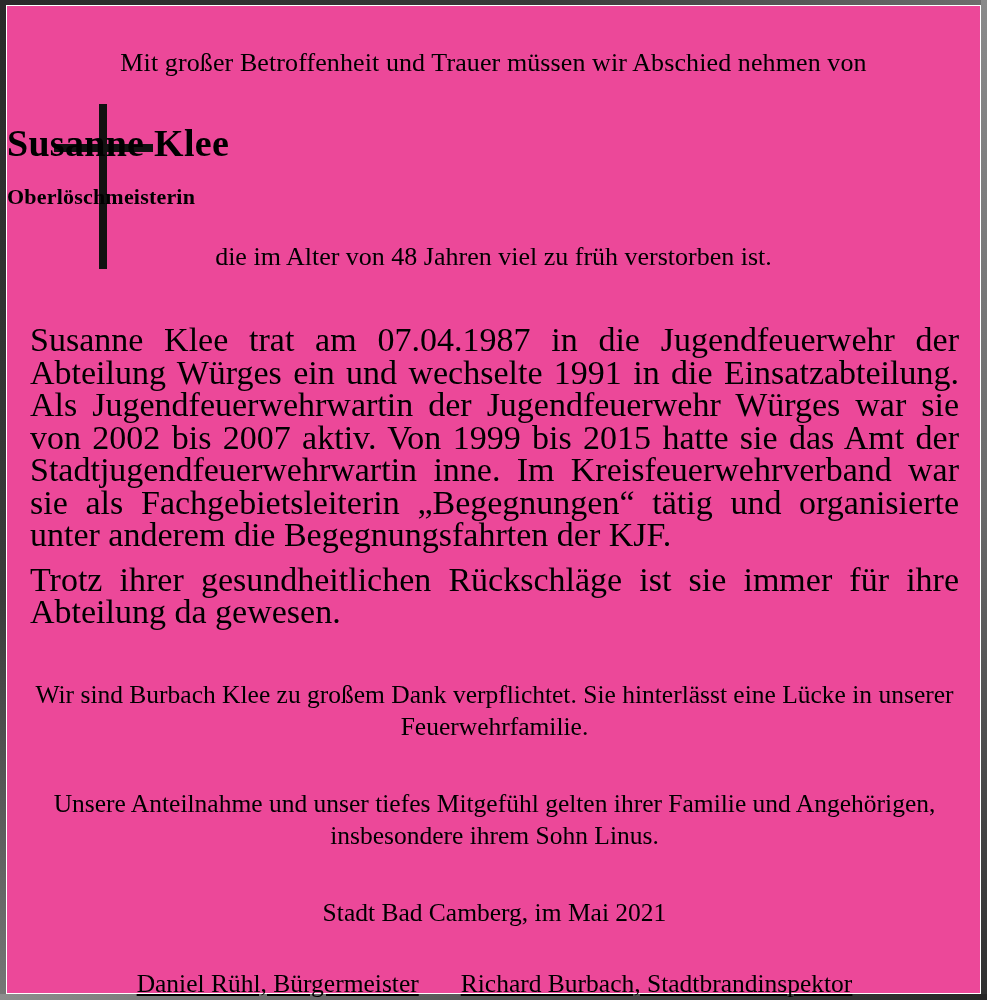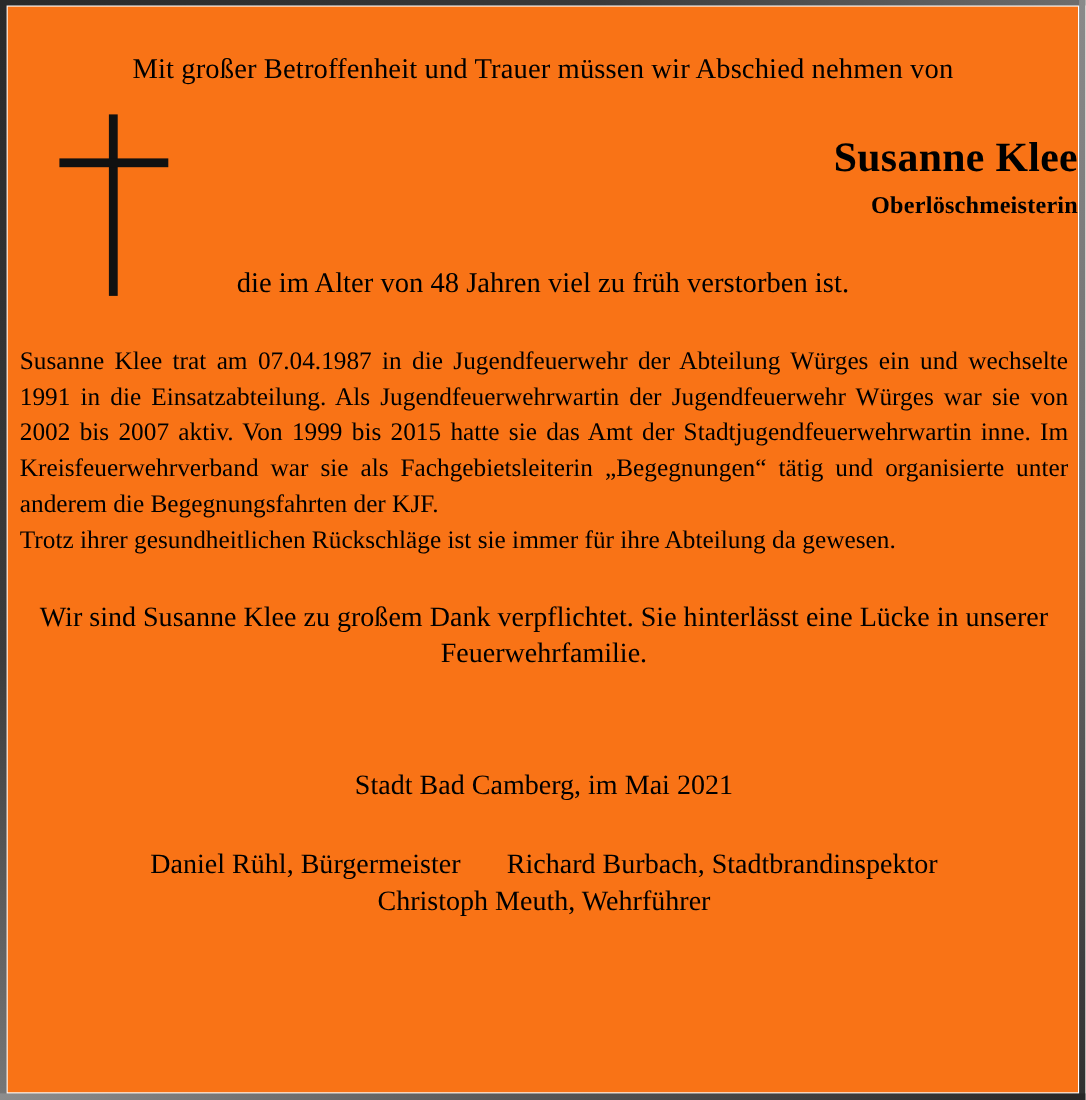--- a/index.html
+++ b/index.html
@@ -47,21 +47,21 @@
     width: 987px; height: 6px;
     background: linear-gradient(to right, #8d8d8d 0%, #5a5a5a 45%, #262626 100%);
   }
 
   .inner {
     position: absolute;
     top: 6px;
     left: 7px;
     width: 973px;
     height: 987px;
-    background: #f97316;
+    background: #ec4899;
   }
 
   
   .lead-line {
     position: absolute;
     top: 42px;
     left: 0;
     width: 973px;
     text-align: center;
     font-size: 26px;
@@ -93,33 +93,33 @@
     height: 8px;
     background: #111111;
   }
 
   
   .name-block {
     position: absolute;
     top: 116px;
     left: 0;
     width: 973px;
-    text-align: right;
+    text-align: left;
   }
   .deceased-name {
     font-size: 38px;
     font-weight: bold;
     line-height: 42px;
     letter-spacing: 0.3px;
   }
   .deceased-rank {
     font-size: 22px;
     font-weight: bold;
     line-height: 26px;
-    margin-top: 10px;
+    margin-top: 20px;
     letter-spacing: 0.2px;
   }
 
   .age-line {
     position: absolute;
     top: 236px;
     left: 0;
     width: 973px;
     text-align: center;
     font-size: 26px;
@@ -129,23 +129,23 @@
   
   .body-wrap {
     position: absolute;
     top: 306px;
     left: 11px;
     width: 953px;
   }
   .para-justified {
     text-align: justify;
     text-justify: inter-word;
-    font-size: 23px;
+    font-size: 34px;
     line-height: 32.5px;
-    margin: 0;
+    margin: 12px;
   }
   .para-center {
     text-align: center;
     font-size: 25.5px;
     line-height: 32.5px;
     margin: 0;
   }
   .spacer-md { height: 38px; }
   .spacer-lg { height: 44px; }
 
@@ -154,20 +154,21 @@
     font-size: 25.5px;
     line-height: 32.5px;
     margin: 0;
   }
 
   .signatories {
     text-align: center;
     font-size: 25.5px;
     line-height: 33px;
     margin: 0;
+    text-decoration: underline;
   }
   .sig-row-top span.sig-gap {
     display: inline-block;
     width: 42px;
   }
 </style>
 </head>
 <body>
 
 <div class="notice">
@@ -194,24 +195,25 @@
     <div class="age-line">die im Alter von 48 Jahren viel zu früh verstorben ist.</div>
 
     <div class="body-wrap">
 
       <p class="para-justified">Susanne Klee trat am 07.04.1987 in die Jugendfeuerwehr der Abteilung Würges ein und wechselte 1991 in die Einsatzabteilung. Als Jugendfeuerwehrwartin der Jugendfeuerwehr Würges war sie von 2002 bis 2007 aktiv. Von 1999 bis 2015 hatte sie das Amt der Stadtjugendfeuerwehrwartin inne. Im Kreisfeuerwehrverband war sie als Fachgebietsleiterin „Begegnungen“ tätig und organisierte unter anderem die Begegnungsfahrten der KJF.</p>
 
       <p class="para-justified">Trotz ihrer gesundheitlichen Rückschläge ist sie immer für ihre Abteilung da gewesen.</p>
 
       <div class="spacer-md"></div>
 
-      <p class="para-center">Wir sind Susanne Klee zu großem Dank verpflichtet. Sie hinterlässt eine Lücke in unserer Feuerwehrfamilie.</p>
+      <p class="para-center">Wir sind Burbach Klee zu großem Dank verpflichtet. Sie hinterlässt eine Lücke in unserer Feuerwehrfamilie.</p>
 
       <div class="spacer-lg"></div>
 
+      <p class="para-center">Unsere Anteilnahme und unser tiefes Mitgefühl gelten ihrer Familie und Angehörigen, insbesondere ihrem Sohn Linus.</p>
 
       <div class="spacer-lg"></div>
 
       <p class="date-line">Stadt Bad Camberg, im Mai 2021</p>
 
       <div class="spacer-md"></div>
 
       <p class="signatories sig-row-top">
         <span>Daniel Rühl, Bürgermeister</span><span class="sig-gap"></span><span>Richard Burbach, Stadtbrandinspektor</span>
       </p>

